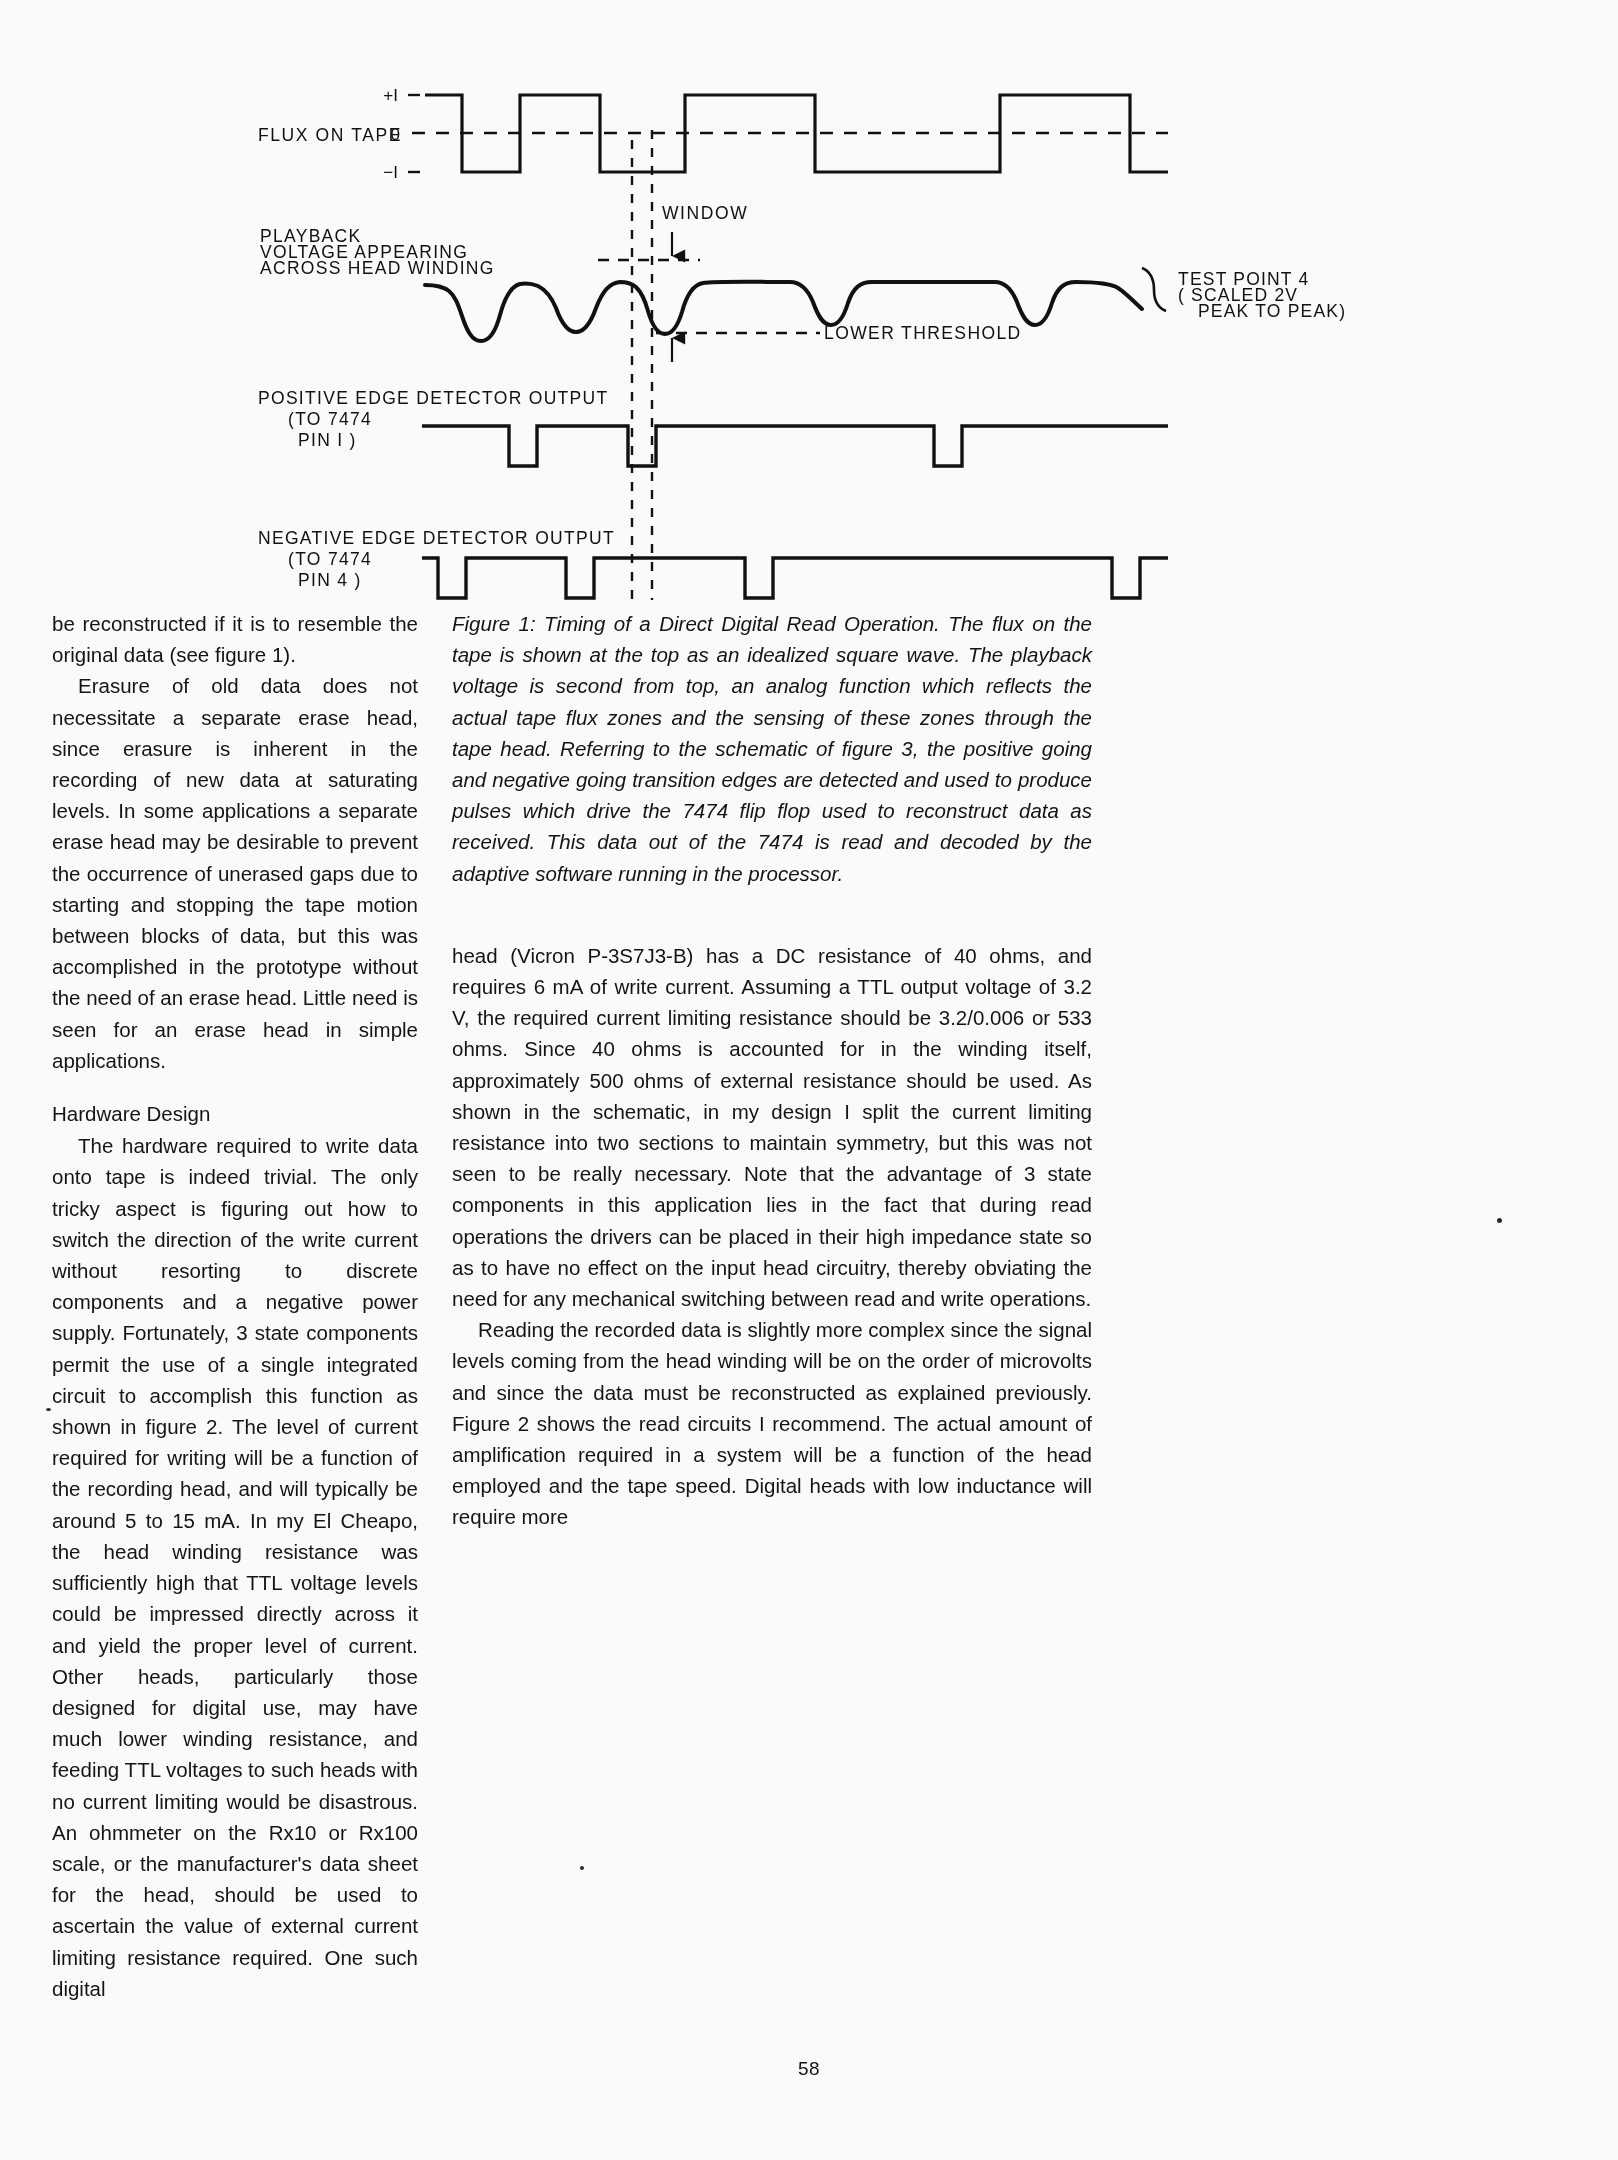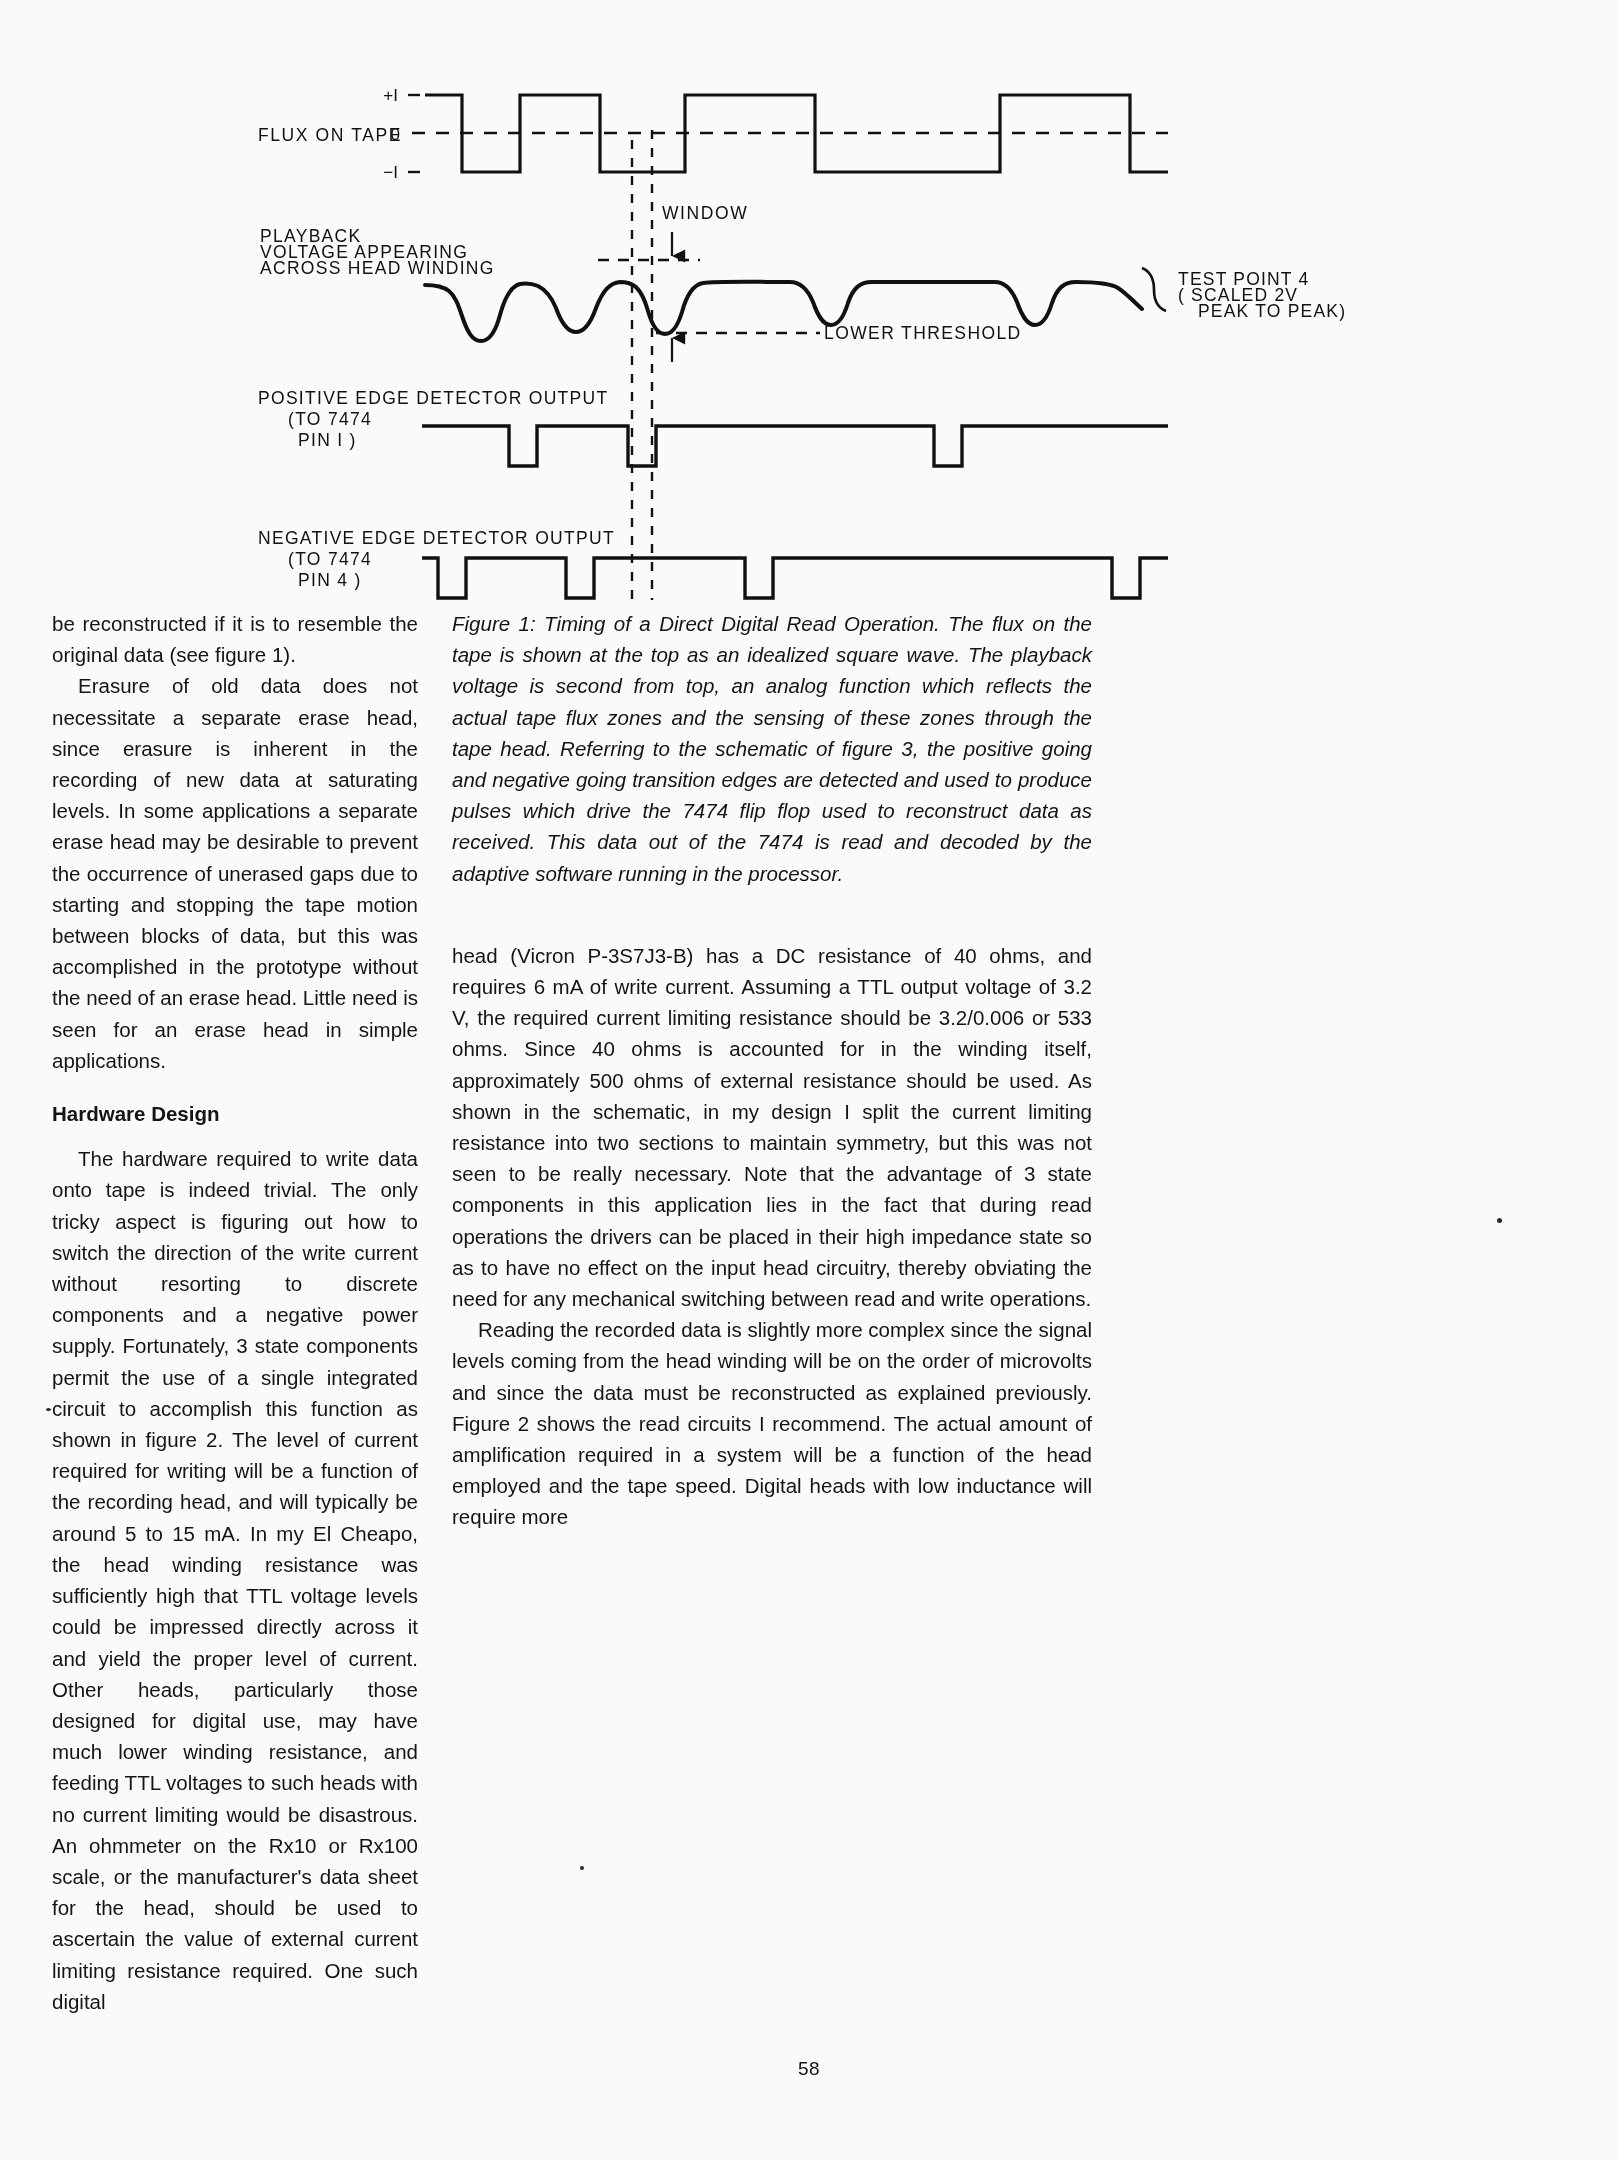--- a/index.html
+++ b/index.html
@@ -43,24 +43,24 @@
 
   .col p{margin:0;}
   .col p.indent{ text-indent:26px; }
   .caption{
     font-style:italic;
     font-size:20.5px;
     line-height:31.2px;
     text-align:justify;
   }
   .subhead{
-    font-weight:bold;
+    font-weight:normal;
     font-size:20.5px;
     margin-top:22px;
-    margin-bottom:14px;
+    margin-bottom:1px;
   }
   .gap-sm{height:21px;}
   .gap-md{height:30px;}
 
   .folio{
     position:absolute;
     left:0; top:2058px;
     width:1618px;
     text-align:center;
     font-size:19px;

